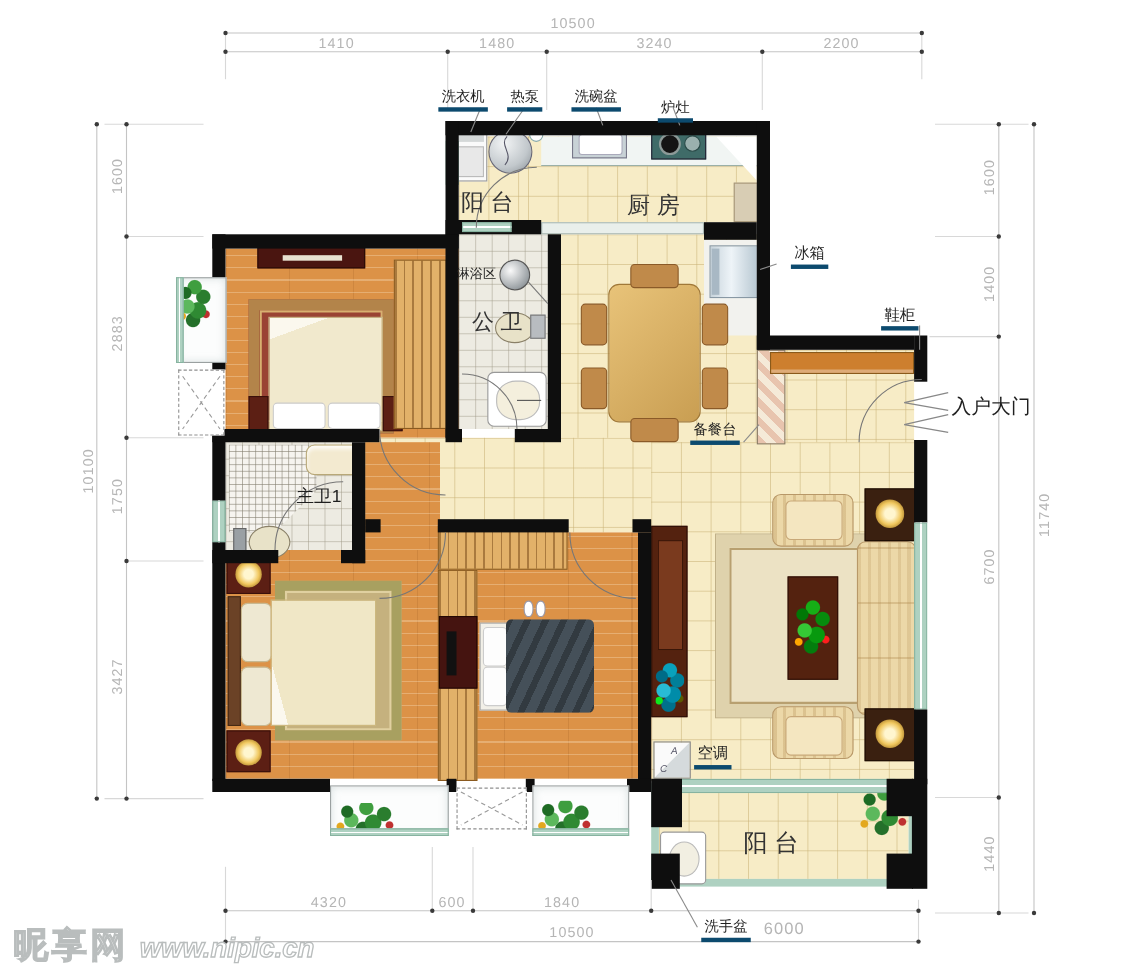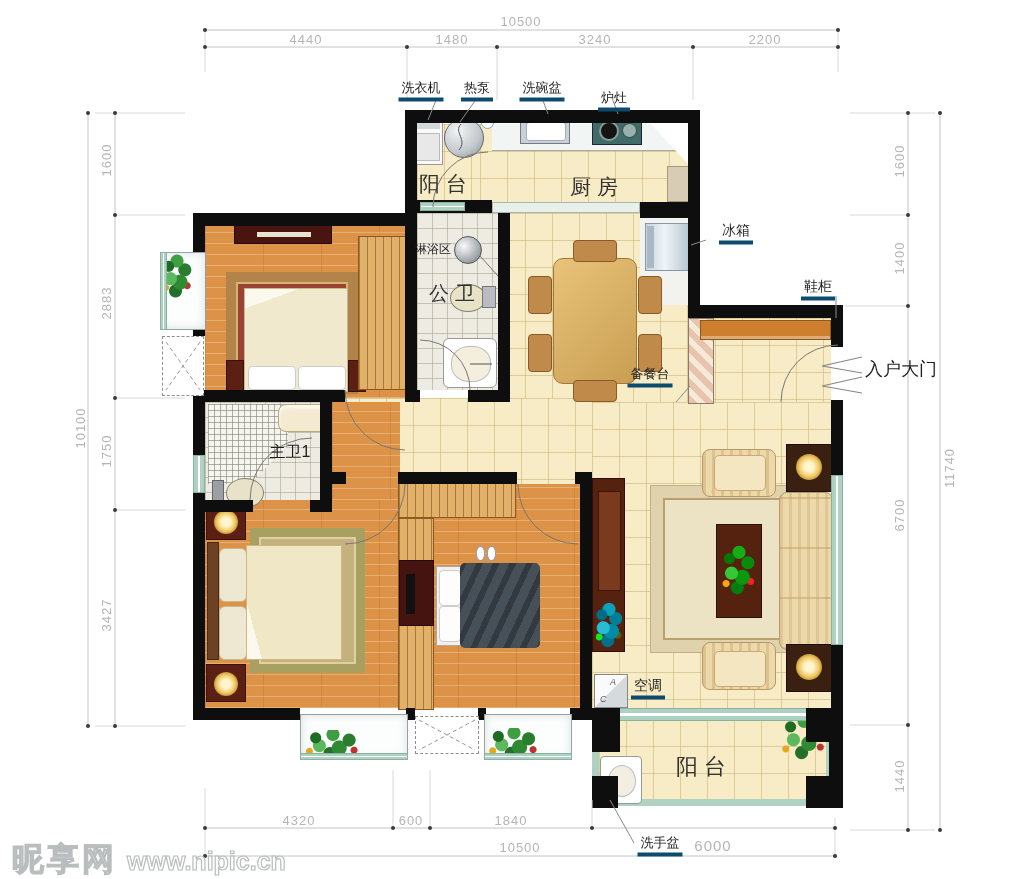--- a/index.html
+++ b/index.html
@@ -26,21 +26,21 @@
   .lamp{position:absolute;border-radius:50%;background:radial-gradient(circle,#fff6cf 0 25%,#f0c75e 55%,#8a5f14 90%)}
   .dimh,.dimv{position:absolute;color:#b5b5b5;font-size:13px;letter-spacing:1px;white-space:nowrap;transform:translate(-50%,-50%)}
   .dimv{transform:translate(-50%,-50%) rotate(-90deg)}
   .plbl{position:absolute;color:#1f1f1f;font-size:13px;white-space:nowrap;transform:translate(-50%,-50%)}
   .plbl.u{border-bottom:4px solid #0c4a6e;padding:0 3px 1px}
   .rlbl{position:absolute;color:#333;white-space:nowrap;transform:translate(-50%,-50%);letter-spacing:6px}
   .svgo{position:absolute;left:0;top:0;pointer-events:none}
   .idbar{position:absolute;left:688px;top:846px;width:336px;height:26px;background:rgba(158,158,158,.8);color:#fff;font-size:15px;line-height:26px;text-align:center;letter-spacing:.5px}
   .wm{position:absolute;left:12px;top:838px;display:flex;align-items:baseline;gap:10px;color:rgba(255,255,255,.3);-webkit-text-stroke:1.2px #b9bdbd;font-weight:bold}
   .wm .b{font-size:32px;letter-spacing:3px}
-  .wm .s{font-size:25px;}
+  .wm .s{font-size:25px;font-style:italic}
 </style>
 </head>
 <body>
 
 <div id="canvas">
 
   <div class="tile" style="left:417px;top:124px;width:63px;height:78px"></div>
   <div class="tile" style="left:480px;top:124px;width:208px;height:78px"></div>
   <div class="abs" style="left:492px;top:124px;width:196px;height:26px;background:#f1f5f3;border-bottom:1px solid #9ab0a8"></div>
   <div class="tile" style="left:498px;top:213px;width:190px;height:190px"></div>
@@ -302,21 +302,21 @@
       <path d="M461,124 C453,132 468,140 459,150" stroke="#556"></path>
       <line x1="470" y1="364" x2="492" y2="364" stroke="#555"></line>
     </g>
     <g stroke="#999" stroke-width="1" stroke-dasharray="4 3" fill="none">
       <path d="M166,342 L200,390 M200,342 L166,390"></path>
       <path d="M419,720 L475,750 M475,720 L419,750"></path>
     </g>
   </svg>
 
   <div class="dimh" style="left:521px;top:21px">10500</div>
-  <div class="dimh" style="left:306px;top:39px">4440</div>
+  <div class="dimh" style="left:306px;top:39px">1410</div>
   <div class="dimh" style="left:452px;top:39px">1480</div>
   <div class="dimh" style="left:595px;top:39px">3240</div>
   <div class="dimh" style="left:765px;top:39px">2200</div>
   <div class="dimh" style="left:299px;top:820px">4320</div>
   <div class="dimh" style="left:411px;top:820px">600</div>
   <div class="dimh" style="left:511px;top:820px">1840</div>
   <div class="dimh" style="left:713px;top:845px;font-size:15px">6000</div>
   <div class="dimh" style="left:520px;top:847px">10500</div>
   <div class="dimv" style="left:80px;top:428px">10100</div>
   <div class="dimv" style="left:106px;top:160px">1600</div>
@@ -332,21 +332,21 @@
   <div class="plbl u" style="left:421px;top:90px">洗衣机</div>
   <div class="plbl u" style="left:477px;top:90px">热泵</div>
   <div class="plbl u" style="left:542px;top:90px">洗碗盆</div>
   <div class="plbl u" style="left:614px;top:100px">炉灶</div>
   <div class="plbl u" style="left:736px;top:233px;font-size:14px">冰箱</div>
   <div class="plbl u" style="left:818px;top:289px;font-size:14px">鞋柜</div>
   <div class="plbl" style="left:901px;top:369px;font-size:18px">入户大门</div>
   <div class="plbl" style="left:433px;top:249px;font-size:12px">淋浴区</div>
   <div class="rlbl" style="left:455px;top:293px;font-size:20px">公卫</div>
   <div class="plbl" style="left:290px;top:452px;font-size:16px">主卫1</div>
-  <div class="plbl u" style="left:650px;top:376px">备餐台</div>
+  <div class="plbl u" style="left:650px;top:393px">备餐台</div>
   <div class="plbl u" style="left:648px;top:688px;font-size:14px">空调</div>
   <div class="plbl u" style="left:660px;top:845px">洗手盆</div>
   <div class="rlbl" style="left:446px;top:184px;font-size:21px">阳台</div>
   <div class="rlbl" style="left:597px;top:187px;font-size:21px">厨房</div>
   <div class="rlbl" style="left:704px;top:767px;font-size:22px">阳台</div>
 
   <div class="wm">
     <span class="b">昵享网</span>
     <span class="s">www.nipic.cn</span>
   </div>

